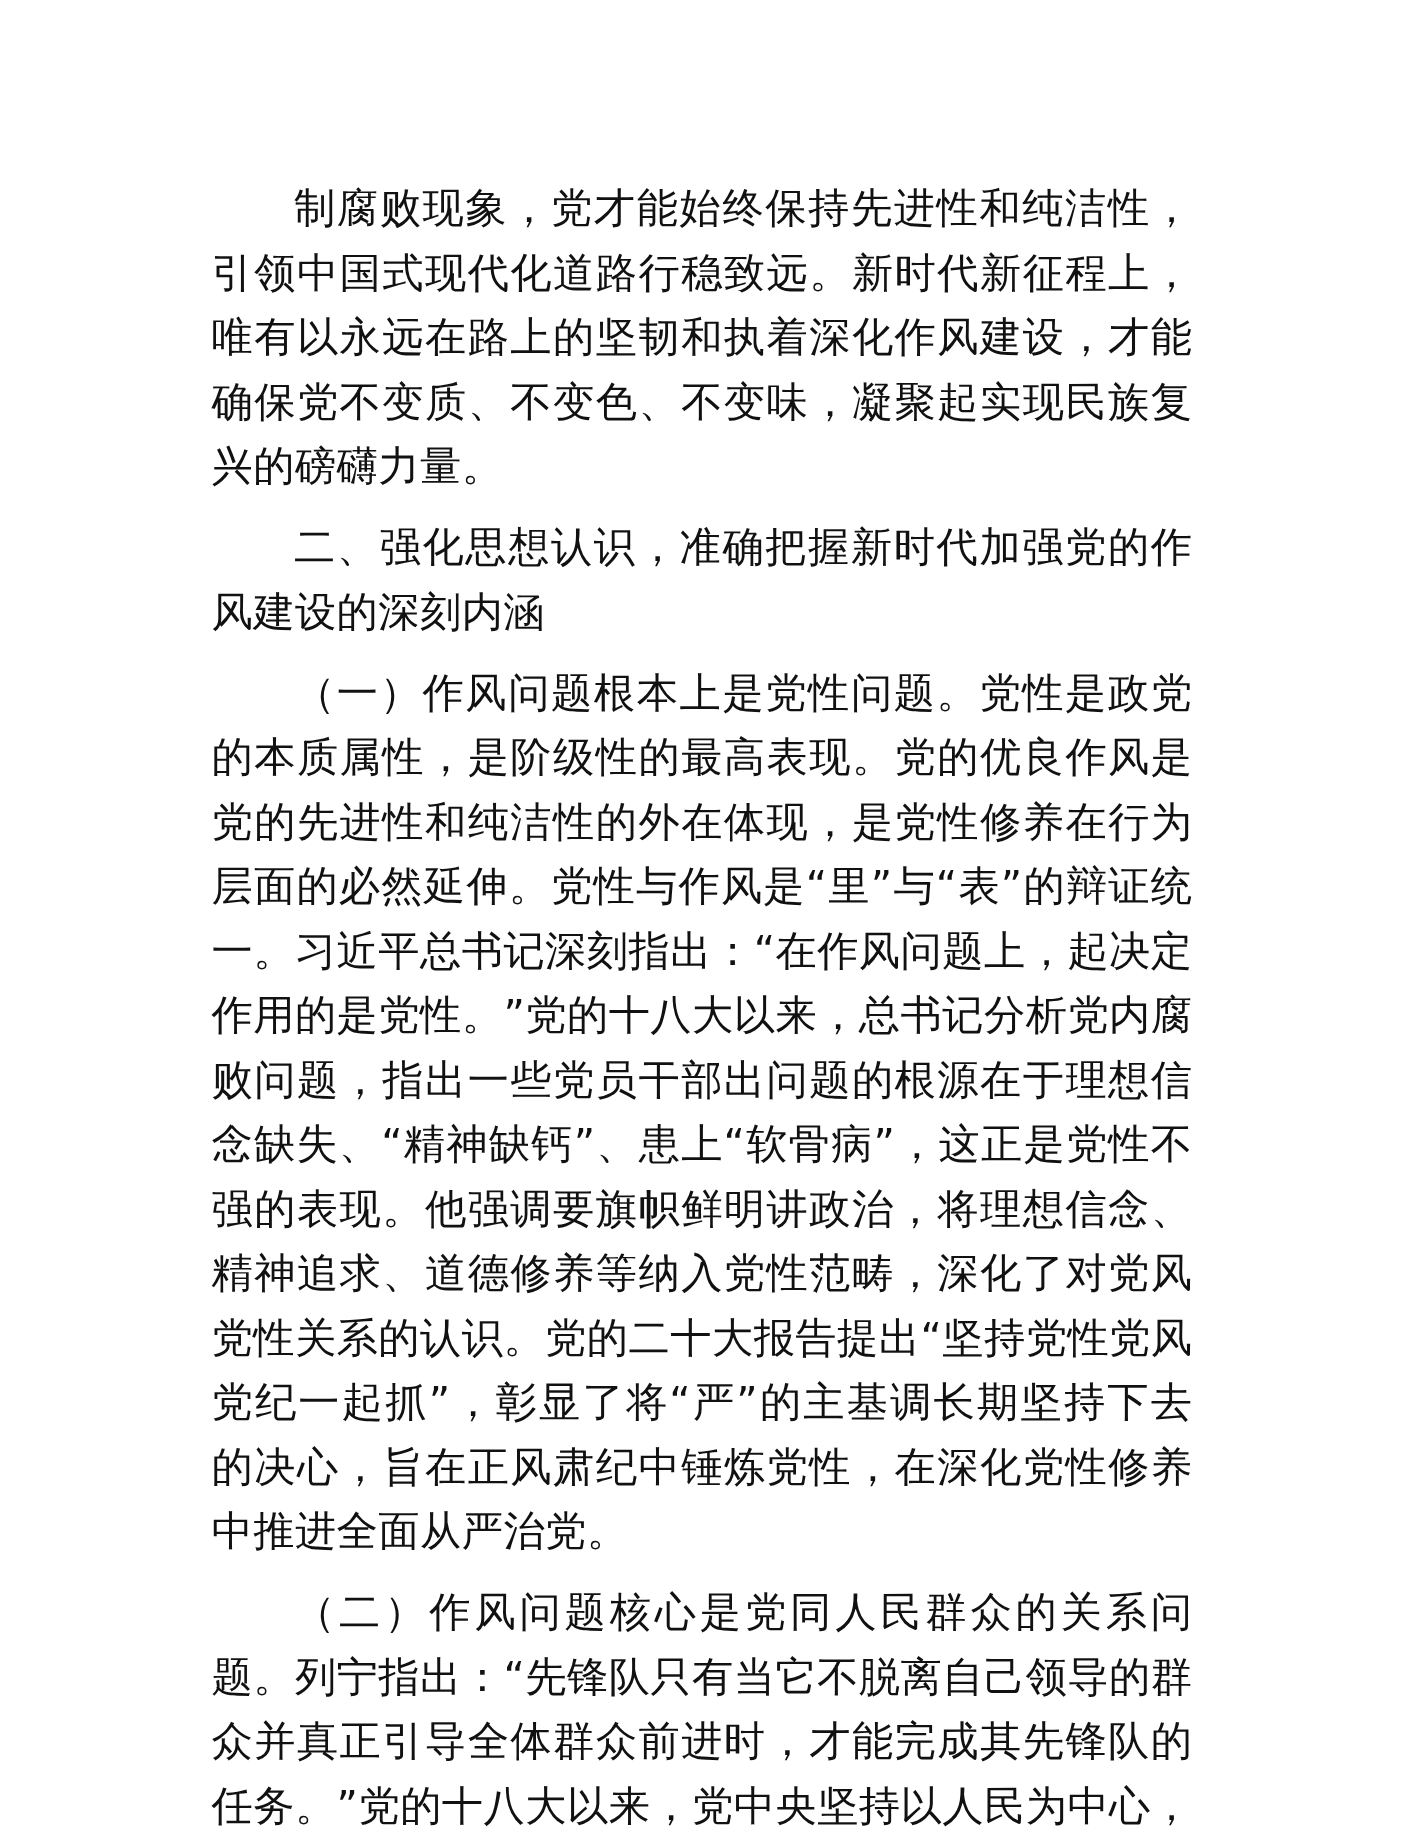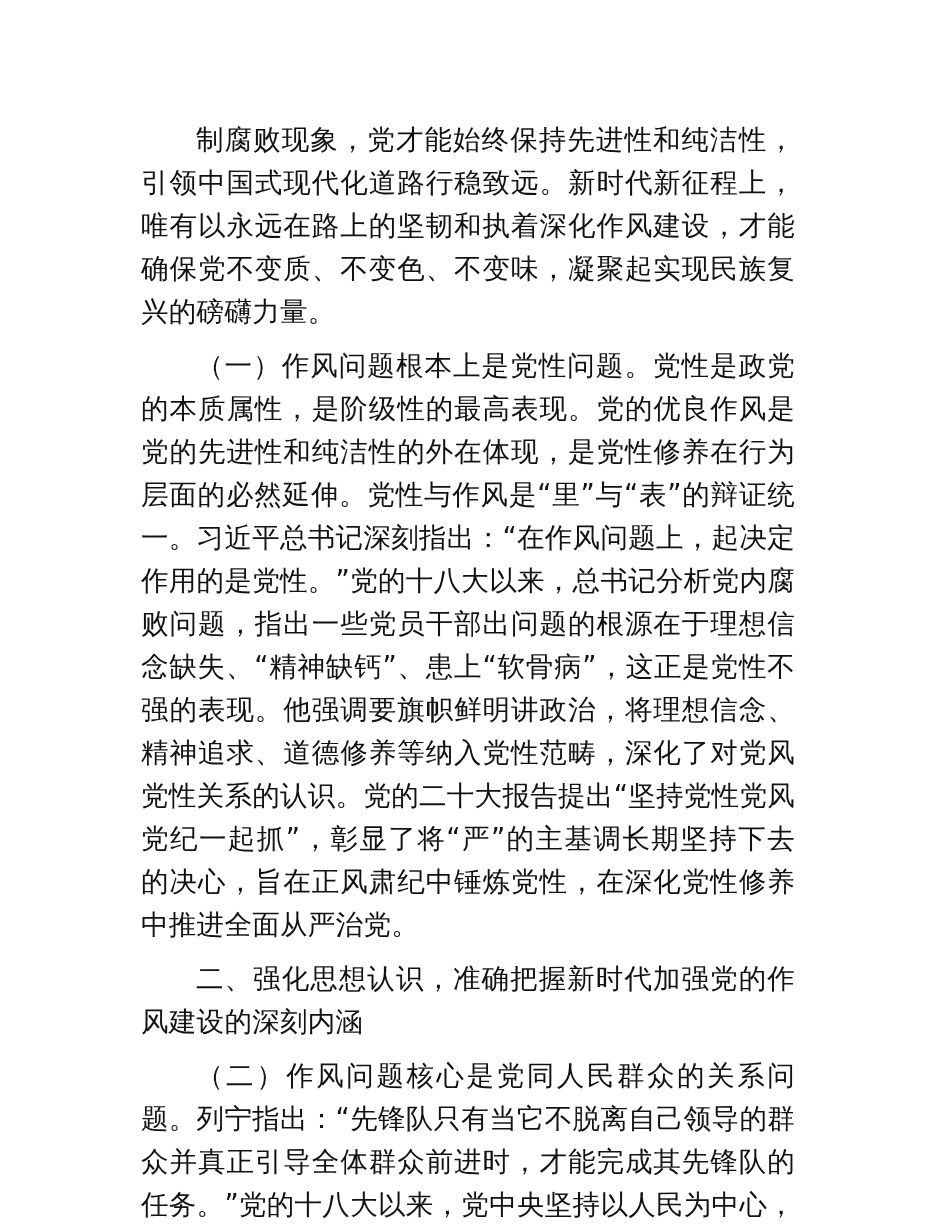--- a/index.html
+++ b/index.html
@@ -30,16 +30,16 @@
       text-align: justify;
       text-justify: inter-ideograph;
       word-break: break-all;
     }
   </style>
 </head>
 <body>
 
 <div class="page">
   <p class="para">制腐败现象，党才能始终保持先进性和纯洁性，引领中国式现代化道路行稳致远。新时代新征程上，唯有以永远在路上的坚韧和执着深化作风建设，才能确保党不变质、不变色、不变味，凝聚起实现民族复兴的磅礴力量。</p>
+  <p class="para">二、强化思想认识，准确把握新时代加强党的作风建设的深刻内涵</p>
   <p class="para">（一）作风问题根本上是党性问题。党性是政党的本质属性，是阶级性的最高表现。党的优良作风是党的先进性和纯洁性的外在体现，是党性修养在行为层面的必然延伸。党性与作风是“里”与“表”的辩证统一。习近平总书记深刻指出：“在作风问题上，起决定作用的是党性。”党的十八大以来，总书记分析党内腐败问题，指出一些党员干部出问题的根源在于理想信念缺失、“精神缺钙”、患上“软骨病”，这正是党性不强的表现。他强调要旗帜鲜明讲政治，将理想信念、精神追求、道德修养等纳入党性范畴，深化了对党风党性关系的认识。党的二十大报告提出“坚持党性党风党纪一起抓”，彰显了将“严”的主基调长期坚持下去的决心，旨在正风肃纪中锤炼党性，在深化党性修养中推进全面从严治党。</p>
-  <p class="para">二、强化思想认识，准确把握新时代加强党的作风建设的深刻内涵</p>
   <p class="para">（二）作风问题核心是党同人民群众的关系问题。列宁指出：“先锋队只有当它不脱离自己领导的群众并真正引导全体群众前进时，才能完成其先锋队的任务。”党的十八大以来，党中央坚持以人民为中心，始终视群众路线为党的生命线和根</p>
 </div>
 
 </body></html>

